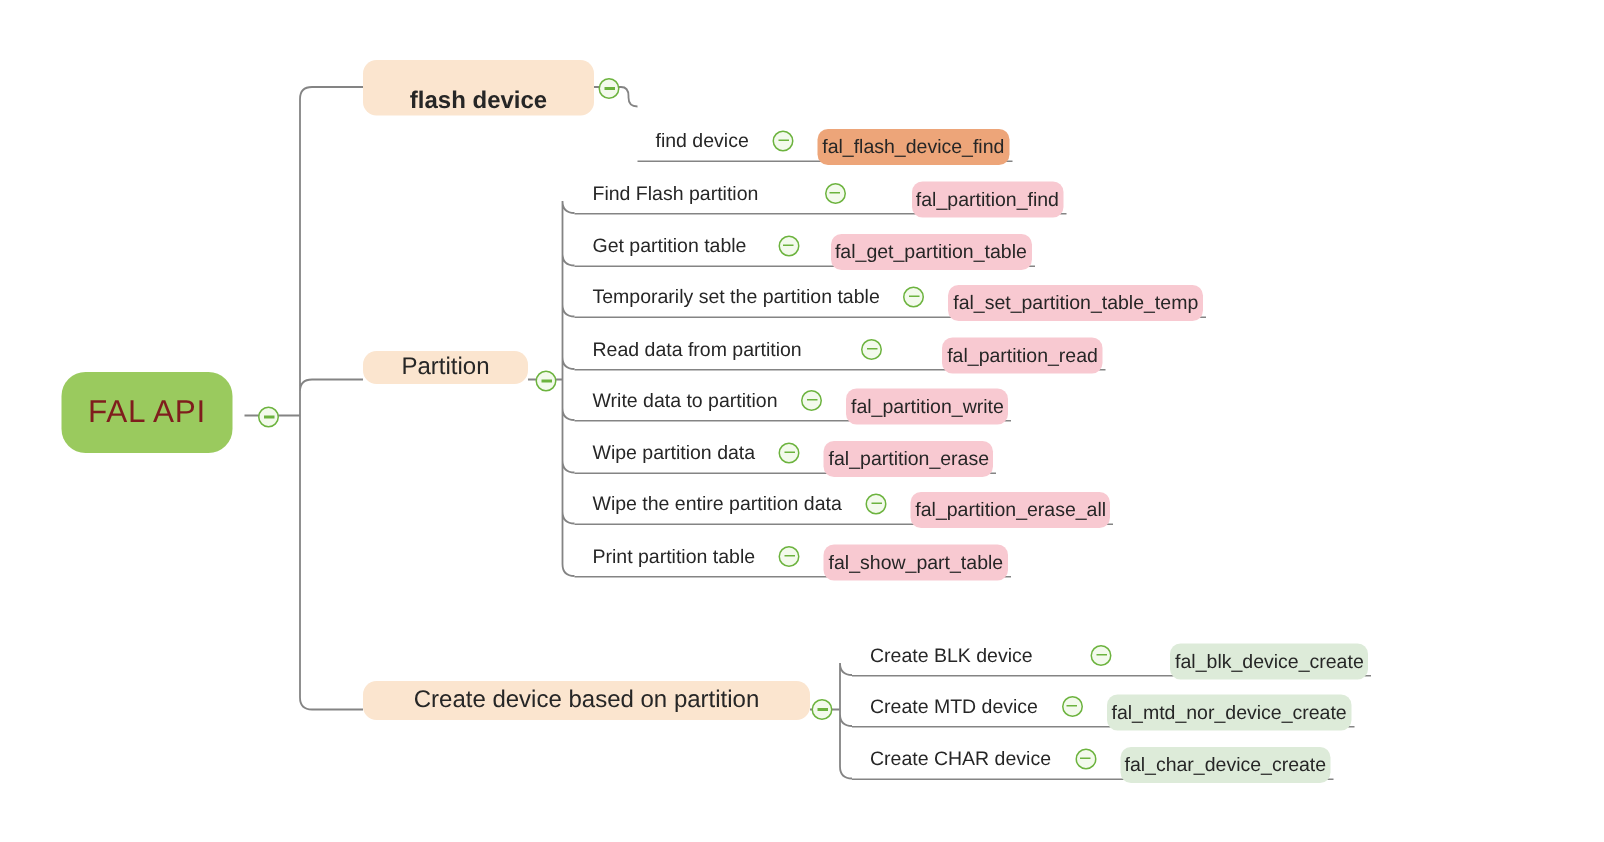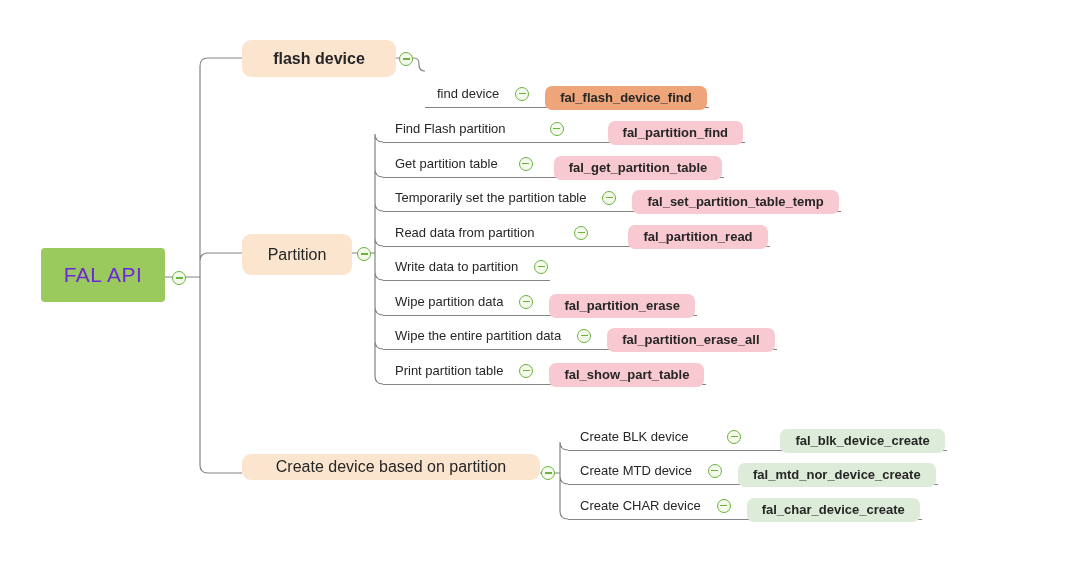--- a/index.html
+++ b/index.html
@@ -11,59 +11,58 @@
     width:1069px; height:561px;
     background:#ffffff;
     overflow:hidden;
   }
 
   svg.connectors { position:absolute; left:0; top:0; width:1069px; height:561px; }
   svg.connectors path { fill:none; stroke:var(--line,#848484); stroke-width:1.2; }
 
   
   .root-topic {
-    position:absolute; left:41px; top:248px; width:124px; height:54px;
+    position:absolute; left:41px; top:248px; width:114px; height:54px;
     background:var(--root-bg,#9aca5e);
-    border-radius:4px;
+    border-radius:16px;
     display:flex; align-items:center; justify-content:center;
-    color:#6d28d9; font-size:21px; font-weight:500; letter-spacing:0.5px;
+    color:#7f1d1d; font-size:21px; font-weight:500; letter-spacing:0.5px;
   }
 
   
   .topic {
     position:absolute;
     background:var(--branch-bg,#fbe5cf);
     border-radius:9px;
     display:flex; align-items:center; justify-content:center;
     color:#262626; font-size:16px; font-weight:500;
   }
-  .topic.flash  { left:242px; top:40px;  width:154px; height:37px; font-weight:600; }
-  .topic.part   { left:242px; top:234px; width:110px; height:41px; }
+  .topic.flash  { left:242px; top:40px;  width:154px; height:37px; font-weight:600;align-items:flex-end; }
+  .topic.part   { left:242px; top:234px; width:110px; height:22px; }
   .topic.create { left:242px; top:454px; width:298px; height:26px; }
 
   
   .row {
     position:absolute;
     height:27px;
     display:flex; align-items:center;
     gap:16px;
     padding:0 2px 0 12px;
     border-bottom:1px solid var(--line,#848484);
     white-space:nowrap;
   }
   .row-label { color:#262626; font-size:13px; align-self:center; }
 
   .pill {
     align-self:flex-end; margin-bottom:-3px;
     height:24px; line-height:24px;
-    padding:0 15px;
+    padding:0 3px;
     border-radius:7px;
     font-size:13px; color:#262626;
     white-space:nowrap;
-    font-weight:bold;
   }
   .pill.orange { background:var(--orange-pill,#eda579); }
   .pill.pink   { background:var(--pink-pill,#f8c9d1); }
   .pill.green  { background:var(--green-pill,#ddebd9); }
 
   
   .minus {
     width:12px; height:12px;
     border:1.3px solid var(--icon-green,#6cb33e);
     border-radius:50%;
@@ -141,20 +140,21 @@
     <span class="pill pink">fal_set_partition_table_temp</span>
   </div>
   <div class="row" style="left:383px; top:219px;gap:40px;">
     <span class="row-label">Read data from partition</span>
     <span class="minus"></span>
     <span class="pill pink">fal_partition_read</span>
   </div>
   <div class="row" style="left:383px; top:253px;">
     <span class="row-label">Write data to partition</span>
     <span class="minus"></span>
+    <span class="pill pink">fal_partition_write</span>
   </div>
   <div class="row" style="left:383px; top:288px;">
     <span class="row-label">Wipe partition data</span>
     <span class="minus"></span>
     <span class="pill pink">fal_partition_erase</span>
   </div>
   <div class="row" style="left:383px; top:322px;">
     <span class="row-label">Wipe the entire partition data</span>
     <span class="minus"></span>
     <span class="pill pink">fal_partition_erase_all</span>

